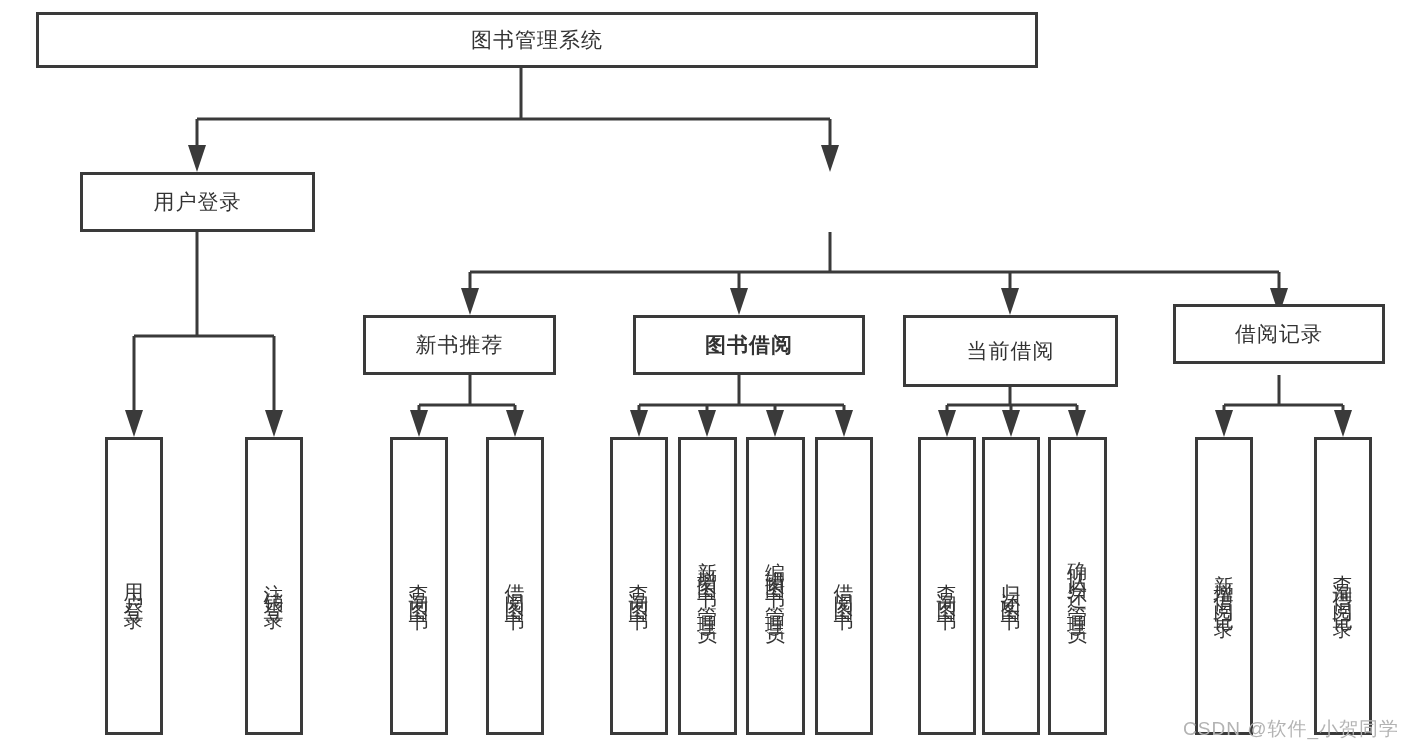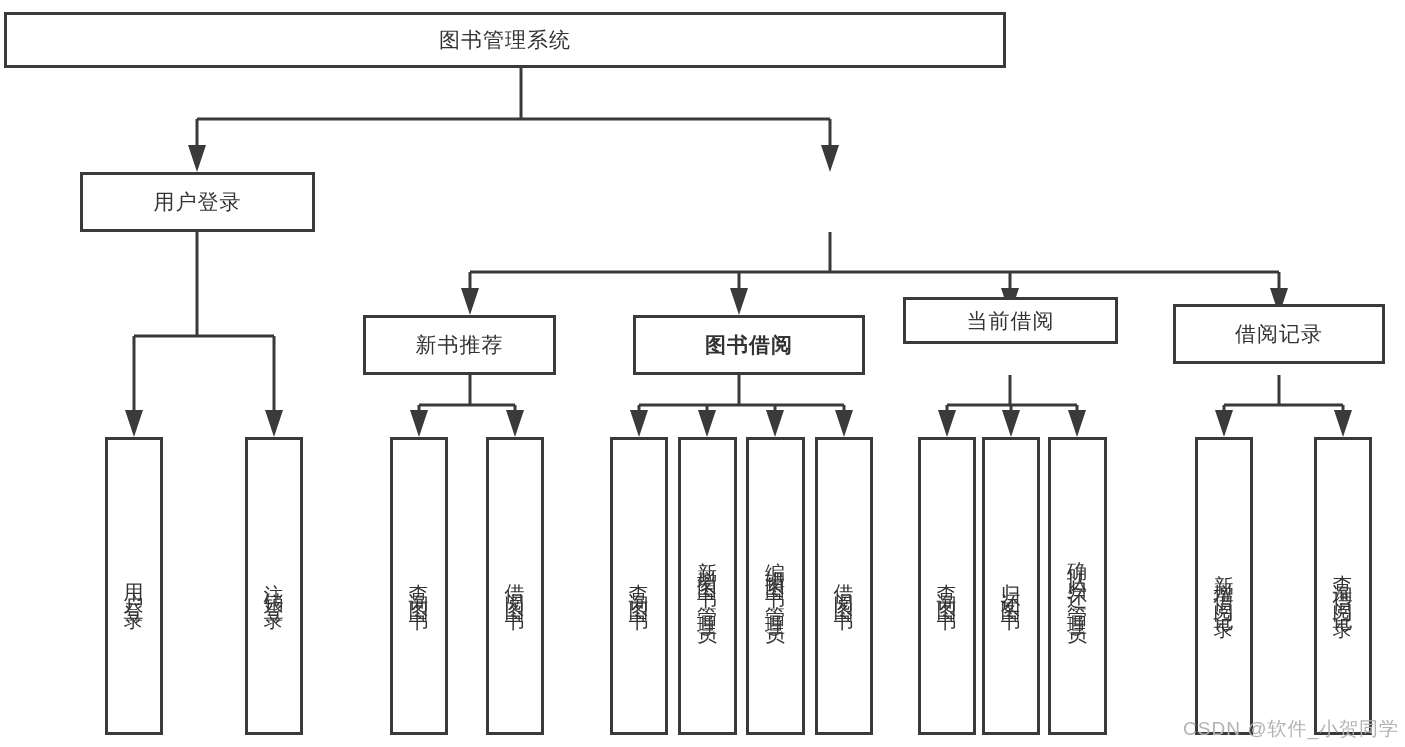--- a/index.html
+++ b/index.html
@@ -107,35 +107,35 @@
     <path d="M1010 375 V405 M947 405 H1077 M947 405 V412 M1011 405 V412 M1077 405 V412"></path>
     <polygon points="938,410 956,410 947,437"></polygon>
     <polygon points="1002,410 1020,410 1011,437"></polygon>
     <polygon points="1068,410 1086,410 1077,437"></polygon>
 
     <path d="M1279 375 V405 M1224 405 H1343 M1224 405 V412 M1343 405 V412"></path>
     <polygon points="1215,410 1233,410 1224,437"></polygon>
     <polygon points="1334,410 1352,410 1343,437"></polygon>
   </svg>
 
-  <div class="box" style="left:4px; top:12px; width:1002px; height:56px;">
+  <div class="box" style="left:36px; top:12px; width:1002px; height:56px;">
     <span>图书管理系统</span>
   </div>
 
   <div class="box" style="left:80px; top:172px; width:235px; height:60px;">
     <span>用户登录</span>
   </div>
 
   <div class="box" style="left:363px; top:315px; width:193px; height:60px;text-align:right;">
     <span>新书推荐</span>
   </div>
   <div class="box" style="left:633px; top:315px; width:232px; height:60px;font-weight:bold;">
     <span>图书借阅</span>
   </div>
-  <div class="box" style="left:903px; top:297px; width:215px; height:47px;text-align:right;">
+  <div class="box" style="left:903px; top:315px; width:215px; height:72px;text-align:right;">
     <span>当前借阅</span>
   </div>
   <div class="box" style="left:1173px; top:304px; width:212px; height:60px;">
     <span>借阅记录</span>
   </div>
 
   <div class="vbox" style="left:105px; top:437px; width:58px; height:298px;">
     <span class="vtext">用户登录</span>
   </div>
   <div class="vbox" style="left:245px; top:437px; width:58px; height:298px;">

